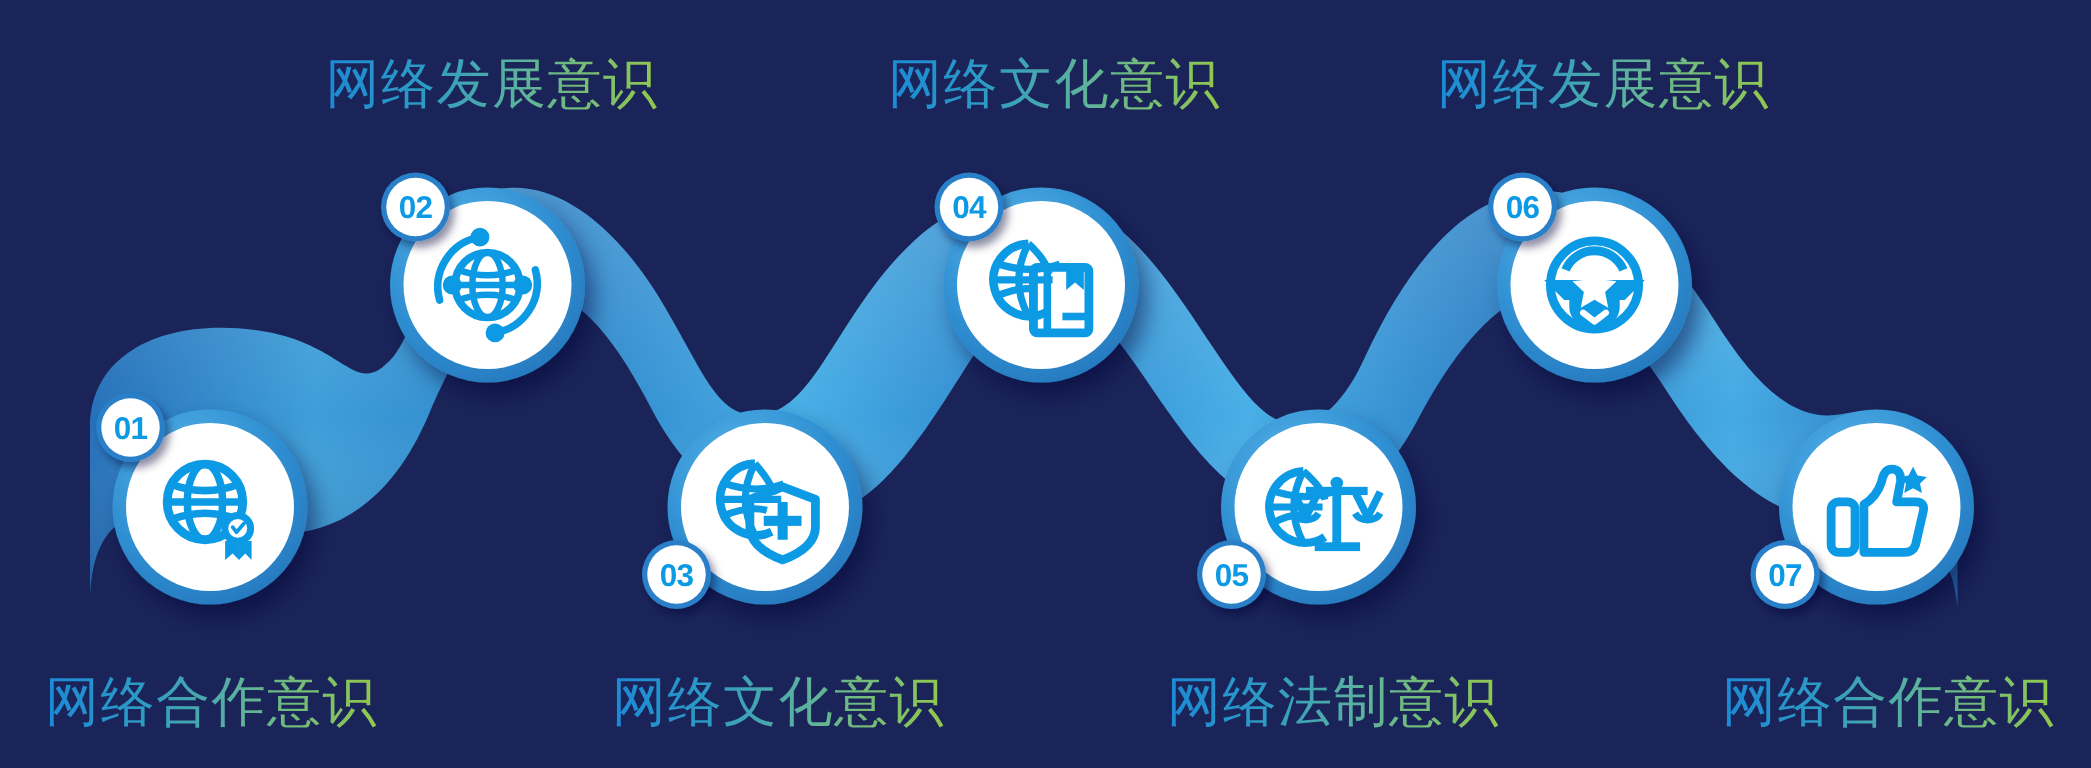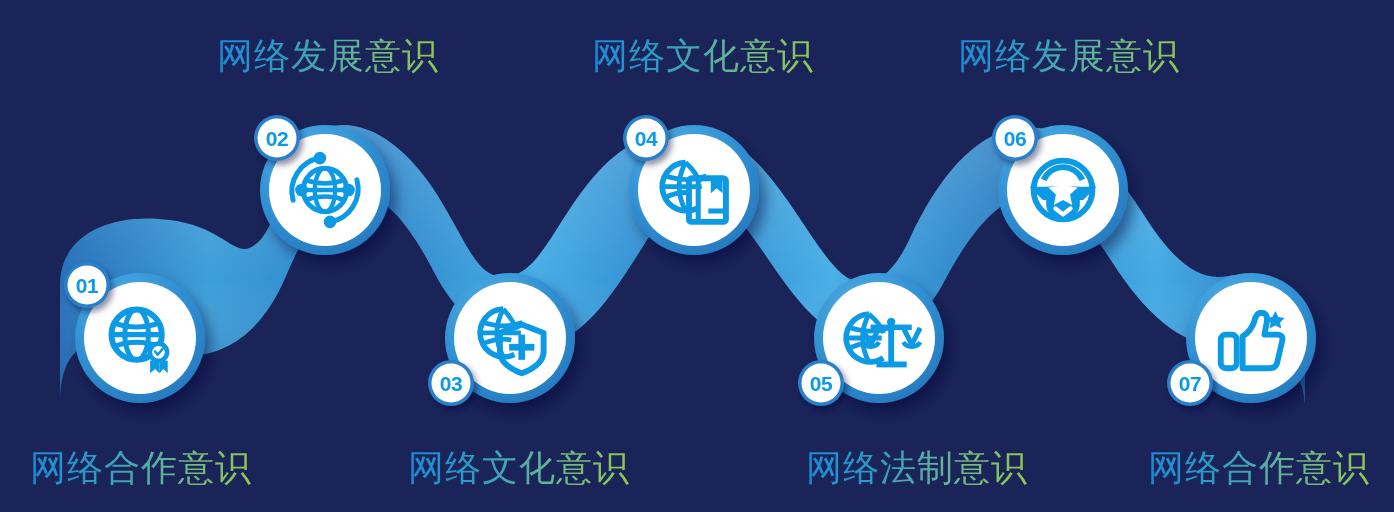--- a/index.html
+++ b/index.html
@@ -291,18 +291,18 @@
           <text x="1190" y="390.5" text-anchor="middle" fill="#0f9ae5" font-family="&quot;Liberation Sans&quot;,&quot;DejaVu Sans&quot;,sans-serif" font-size="21" font-weight="bold" letter-spacing="-0.5">07</text>
         </g>
       </g>
   </svg>
 
   <div id="labels">
       <div class="label" style="left: 30px; top: 450px;">网络合作意识</div>
       <div class="label" style="left: 217px; top: 38px;">网络发展意识</div>
       <div class="label" style="left: 408px; top: 450px;">网络文化意识</div>
       <div class="label" style="left: 592px; top: 38px;">网络文化意识</div>
-      <div class="label" style="left: 778px; top: 450px; margin-left: 28px;">网络法制意识</div>
+      <div class="label" style="left: 778px; top: 450px;">网络法制意识</div>
       <div class="label" style="left: 958px; top: 38px;">网络发展意识</div>
       <div class="label" style="left: 1148px; top: 450px; text-align: center;">网络合作意识</div>
     </div>
 
 </div>
 
 </body></html>

